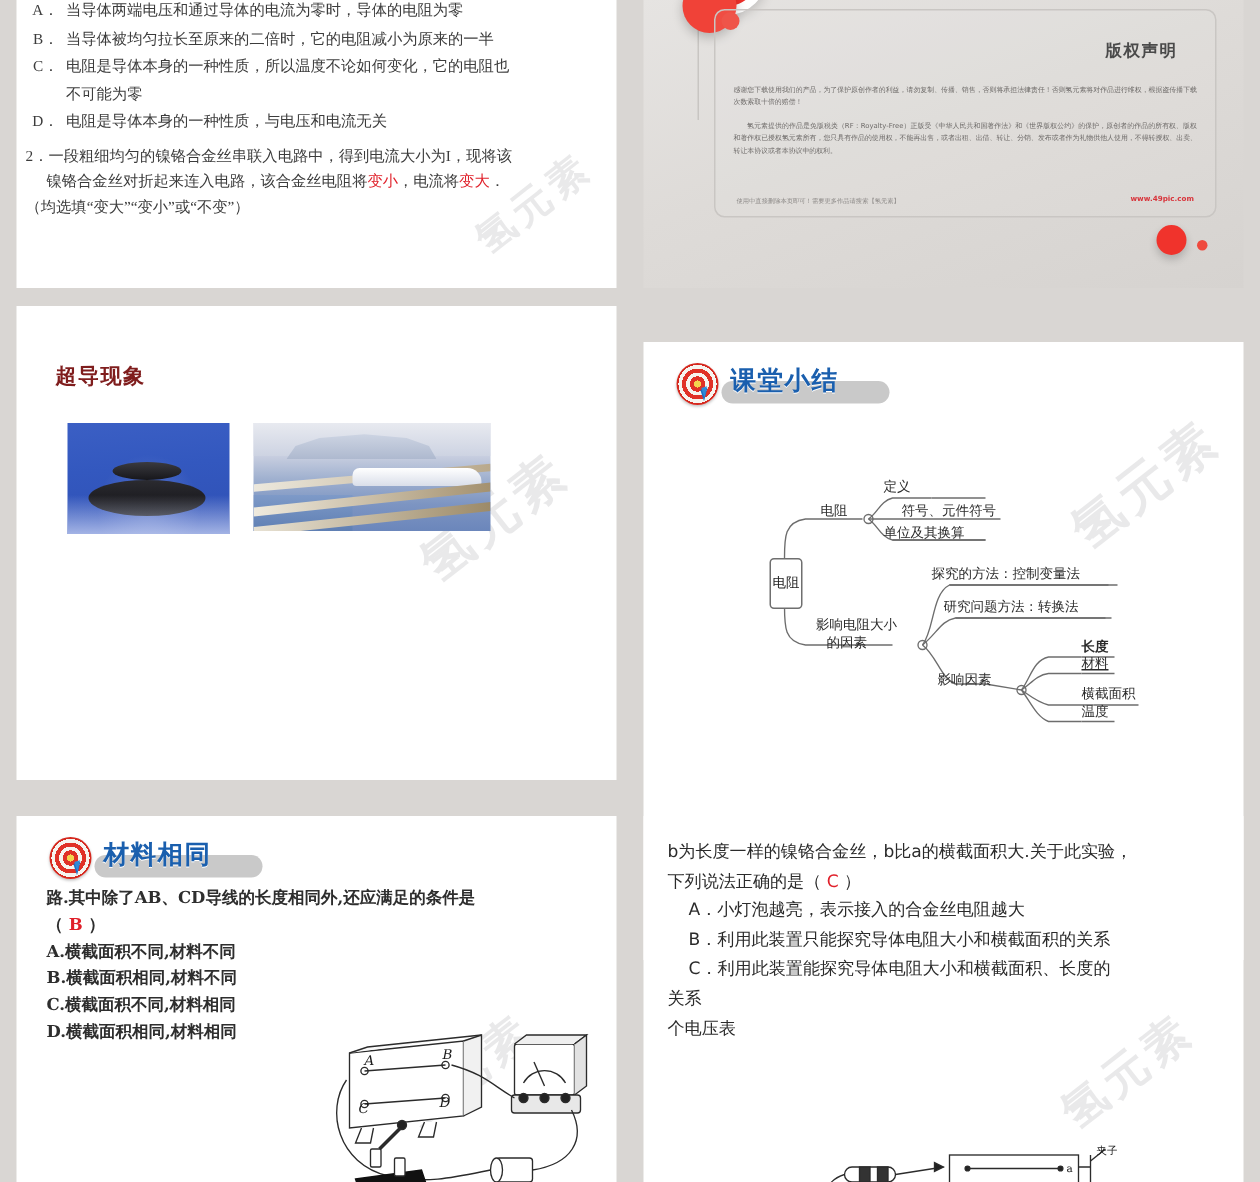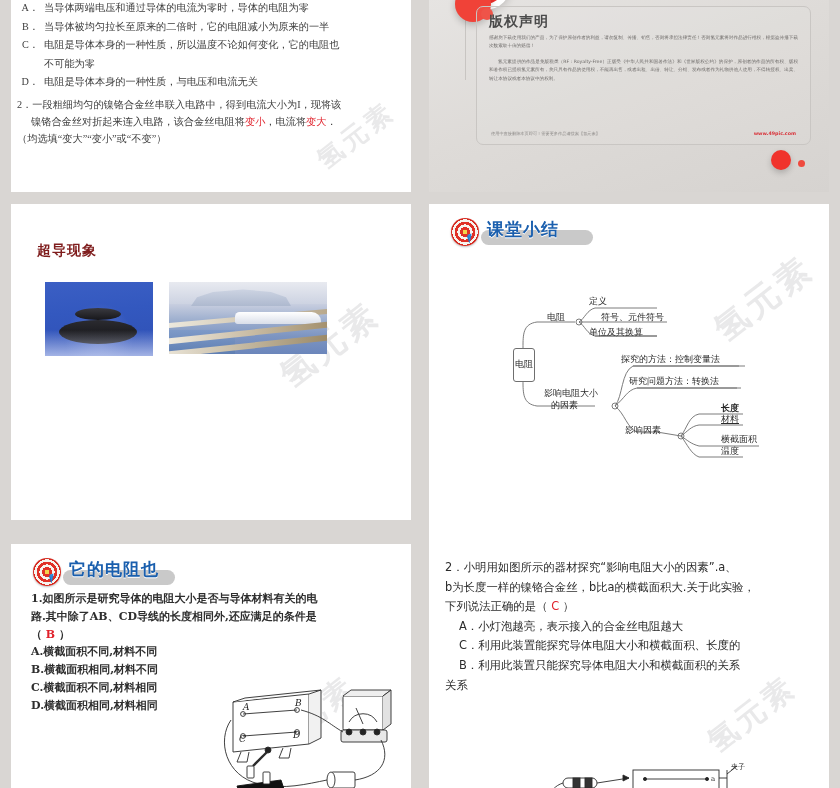--- a/index.html
+++ b/index.html
@@ -20,21 +20,21 @@
     align-content:start;
   }
   .slide{
     position:relative;background:#fff;overflow:hidden;
     box-sizing:border-box;
   }
   .slide.s1{grid-column:1;grid-row:1;height:194px;margin-top:-2px;}
   .slide.s2{grid-column:2;grid-row:1;height:194px;margin-top:-2px;
     background:linear-gradient(160deg,#e6e4e2 0%,#dedbd8 45%,#d6d3d0 100%);}
   .slide.s3{grid-column:1;grid-row:2;height:316px;}
-  .slide.s4{grid-column:2;grid-row:2;height:412px;}
+  .slide.s4{grid-column:2;grid-row:2;height:412px;margin-top:24px;}
   .slide.s5{grid-column:1;grid-row:3;height:272px;}
   .slide.s6{grid-column:2;grid-row:3;height:272px;}
 
   
   .wm{
     position:absolute;pointer-events:none;
     color:rgba(120,120,125,.16);
     font-size:34px;font-weight:700;letter-spacing:4px;
     transform:rotate(-38deg);white-space:nowrap;
     font-family:"DejaVu Sans",sans-serif;
@@ -45,22 +45,22 @@
   .opt{display:flex;margin:0 0 2px 0;}
   .opt .k{width:22px;flex:0 0 22px;text-align:right;padding-right:5px;}
   .opt .t{flex:1;}
   .q2{margin-top:5px;font-size:10.2px;color:#3c3c3c;line-height:1.68;}
   .q2 .ln{display:block;}
   .q2 .ind{padding-left:14px;}
   .red{color:#e0202a;}
 
   
   .cp-title{
-    text-align:left;color:#4a4a4a;font-size:14px;font-weight:700;
-    margin:0;padding-top:0;letter-spacing:1px;
+    text-align:right;color:#4a4a4a;font-size:11px;font-weight:700;
+    margin:13px;padding-top:0;letter-spacing:1px;
     position:relative;top:-3px;
   }
   .cp-card{
     position:absolute;left:47px;right:18px;top:8px;bottom:47px;
     border:1px solid #c9c6c3;border-radius:7px;
     background:rgba(255,255,255,.06);
     padding:9px 12px;box-sizing:border-box;
     overflow:hidden;
   }
   .cp-p{font-size:4.6px;line-height:1.85;color:#6d6a68;margin:0 0 7px 0;
@@ -317,25 +317,24 @@
     </div>
   </div>
 
   <div class="slide s5">
     <div class="wm" style="left:250px;top:150px;font-size:30px;">氢元素</div>
 
     <div class="sec-head">
       <div class="pill"></div>
       <div class="target"></div>
       <div class="cursor"></div>
-      <div class="sec-title">它的电阻也</div>
+      <div class="sec-title">材料相同</div>
     </div>
 
     <div class="ex-body">
-      <span class="line">1.如图所示是研究导体的电阻大小是否与导体材料有关的电</span>
       <span class="line">路.其中除了AB、CD导线的长度相同外,还应满足的条件是</span>
       <span class="line">
         <span>（</span>
         <span class="red">B</span>
         <span>）</span>
       </span>
       <span class="ex-opts">
         <span class="line">A.横截面积不同,材料不同</span>
         <span class="line">B.横截面积相同,材料不同</span>
         <span class="line">C.横截面积不同,材料相同</span>
@@ -383,31 +382,31 @@
         <text x="16" y="62">C</text>
         <text x="70" y="58">D</text>
       </g>
     </svg>
   </div>
 
   <div class="slide s6">
     <div class="wm" style="left:272px;top:150px;font-size:30px;">氢元素</div>
 
     <div class="ex2">
-      <span class="line">2．小明用如图所示的器材探究“影响电阻大小的因素”.a、</span>
       <span class="line">b为长度一样的镍铬合金丝，b比a的横截面积大.关于此实验，</span>
       <span class="line">
         <span>下列说法正确的是（</span>
         <span class="red">C</span>
         <span>）</span>
       </span>
       <span class="line ind">A．小灯泡越亮，表示接入的合金丝电阻越大</span>
+      <span class="line ind">B．利用此装置只能探究导体电阻大小和横截面积的关系</span>
       <span class="line ind">C．利用此装置能探究导体电阻大小和横截面积、长度的</span>
-      <span class="line ind">B．利用此装置只能探究导体电阻大小和横截面积的关系</span>
       <span class="line">关系</span>
+      <span class="line">个电压表</span>
     </div>
 
     <svg class="circuit2" viewBox="0 0 240 56">
       <g fill="none" stroke="#2b2b2b" stroke-width="0.9">
         <rect x="92" y="8" width="86" height="32" fill="#fff"></rect>
         <circle cx="104" cy="17" r="1.6" fill="#222"></circle>
         <circle cx="166" cy="17" r="1.6" fill="#222"></circle>
         <line x1="104" y1="17" x2="166" y2="17"></line>
         <circle cx="104" cy="31" r="1.6" fill="#222"></circle>
         <circle cx="166" cy="31" r="1.6" fill="#222"></circle>

